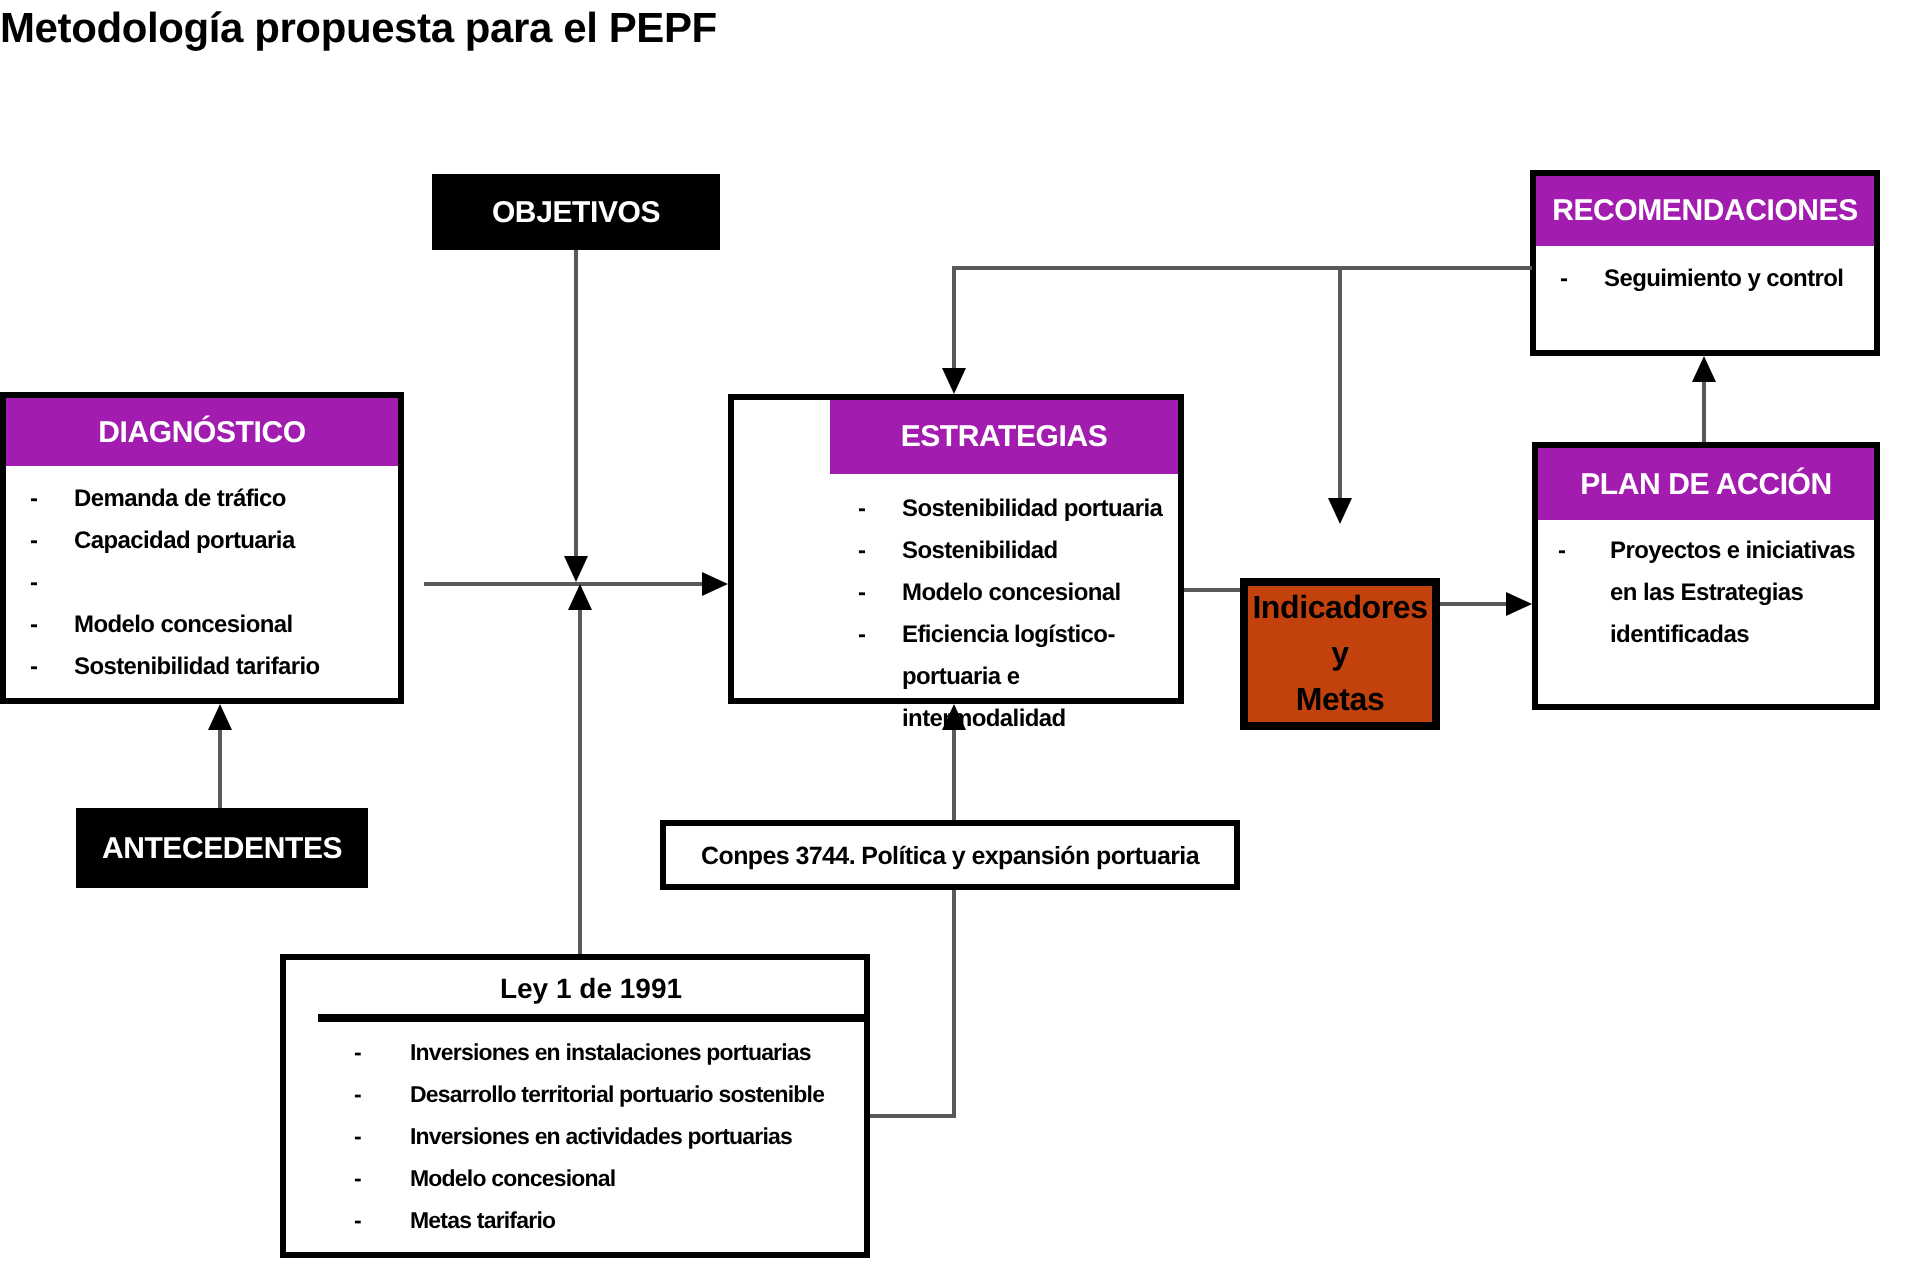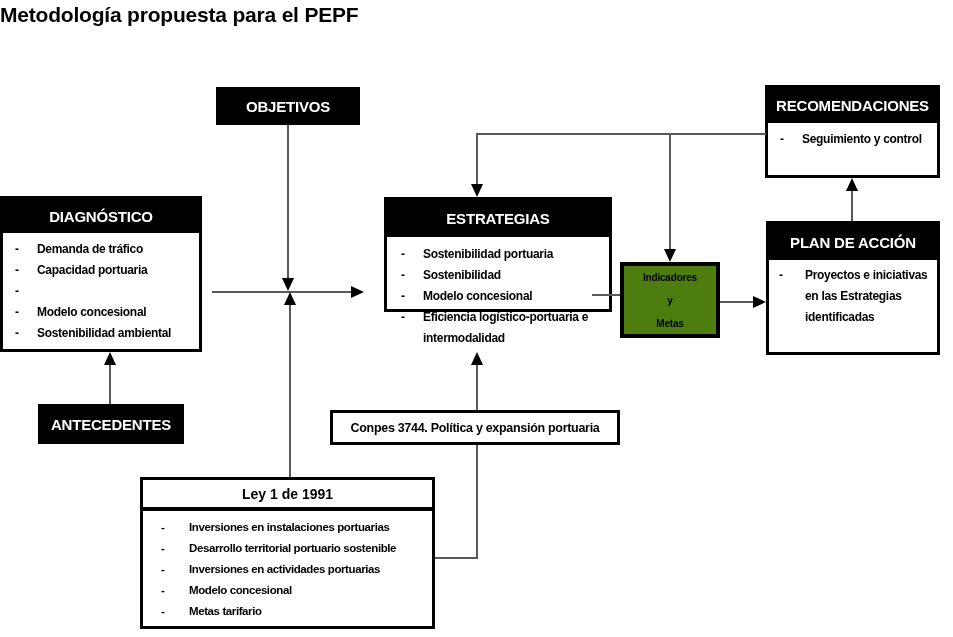--- a/index.html
+++ b/index.html
@@ -16,40 +16,40 @@
   .blackbox{
     position:absolute;background:#000;color:#fff;
     display:flex;align-items:center;justify-content:center;
     font-size:15px;letter-spacing:-0.2px;box-sizing:border-box;
   }
   
   .panel{
     position:absolute;border:3px solid #000;background:#fff;box-sizing:border-box;
   }
   .panel-header{
-    background:#000000;color:#fff;display:flex;align-items:center;justify-content:center;
+    background:#a21caf;color:#fff;display:flex;align-items:center;justify-content:center;
     font-size:15px;letter-spacing:-0.2px;
   }
   ul.dlist{
     list-style:none;margin:0;padding:6px 4px 0 12px;
     font-size:12px;line-height:21px;letter-spacing:-0.3px;
   }
   ul.dlist li{display:flex;}
   .dash{width:22px;flex:none;}
   .li-text{flex:1;}
   
   .plainbox{
     position:absolute;border:3px solid #000;background:#fff;box-sizing:border-box;
     display:flex;align-items:center;justify-content:center;
     font-size:12.5px;letter-spacing:-0.3px;white-space:nowrap;
   }
   .indbox{
-    position:absolute;border:4px solid #000;background:#4d7c0f;box-sizing:border-box;
+    position:absolute;border:4px solid #000;background:#c2410c;box-sizing:border-box;
     display:flex;flex-direction:column;align-items:center;justify-content:center;
-    font-size:10px;line-height:23px;letter-spacing:-0.2px;text-align:center;
+    font-size:16px;line-height:23px;letter-spacing:-0.2px;text-align:center;margin-top:27px;
   }
   .ley-header{
     height:31px;border-bottom:4px solid #000;box-sizing:border-box;
     display:flex;align-items:center;justify-content:center;font-size:14px;
   }
   
   .ln{position:absolute;background:#595959;}
   .arr{position:absolute;width:0;height:0;}
   .arr-down{border-left:6px solid transparent;border-right:6px solid transparent;border-top:13px solid #000;}
   .arr-up{border-left:6px solid transparent;border-right:6px solid transparent;border-bottom:13px solid #000;}
@@ -88,26 +88,26 @@
         </li>
       <li>
           <span class="dash">-</span>
         </li>
       <li>
           <span class="dash">-</span>
           <span class="li-text nowrap">Modelo concesional</span>
         </li>
       <li>
           <span class="dash">-</span>
-          <span class="li-text nowrap">Sostenibilidad ambiental</span>
-        </li>
-    </ul>
-  </div>
-
-  <div class="panel" style="left:384px;top:197px;width:228px;height:115px;">
+          <span class="li-text nowrap">Sostenibilidad tarifario</span>
+        </li>
+    </ul>
+  </div>
+
+  <div class="panel" style="left:364px;top:197px;width:228px;height:155px;padding-left:48px;">
     <div class="panel-header" style="height:37px;">ESTRATEGIAS</div>
     <ul class="dlist" style="padding-top:7px;padding-left:14px;">
       <li>
           <span class="dash">-</span>
           <span class="li-text nowrap">Sostenibilidad portuaria</span>
         </li>
       <li>
           <span class="dash">-</span>
           <span class="li-text nowrap">Sostenibilidad</span>
         </li>
@@ -135,21 +135,21 @@
           <span class="dash" style="width:26px;">-</span>
           <span class="li-text">Proyectos e iniciativas en las Estrategias identificadas</span>
         </li>
     </ul>
   </div>
 
   <div class="blackbox" style="left:38px;top:404px;width:146px;height:40px;">ANTECEDENTES</div>
 
   <div class="plainbox" style="left:330px;top:410px;width:290px;height:35px;">Conpes 3744. Política y expansión portuaria</div>
 
-  <div class="panel" style="left:140px;top:477px;width:295px;height:152px;">
+  <div class="panel" style="left:140px;top:477px;width:295px;height:152px;padding-left:16px;">
     <div class="ley-header">Ley 1 de 1991</div>
     <ul class="dlist" style="padding-left:18px;font-size:11.5px;letter-spacing:-0.4px;">
       <li>
           <span class="dash" style="width:28px;">-</span>
           <span class="li-text nowrap">Inversiones en instalaciones portuarias</span>
         </li>
       <li>
           <span class="dash" style="width:28px;">-</span>
           <span class="li-text nowrap">Desarrollo territorial portuario sostenible</span>
         </li>

